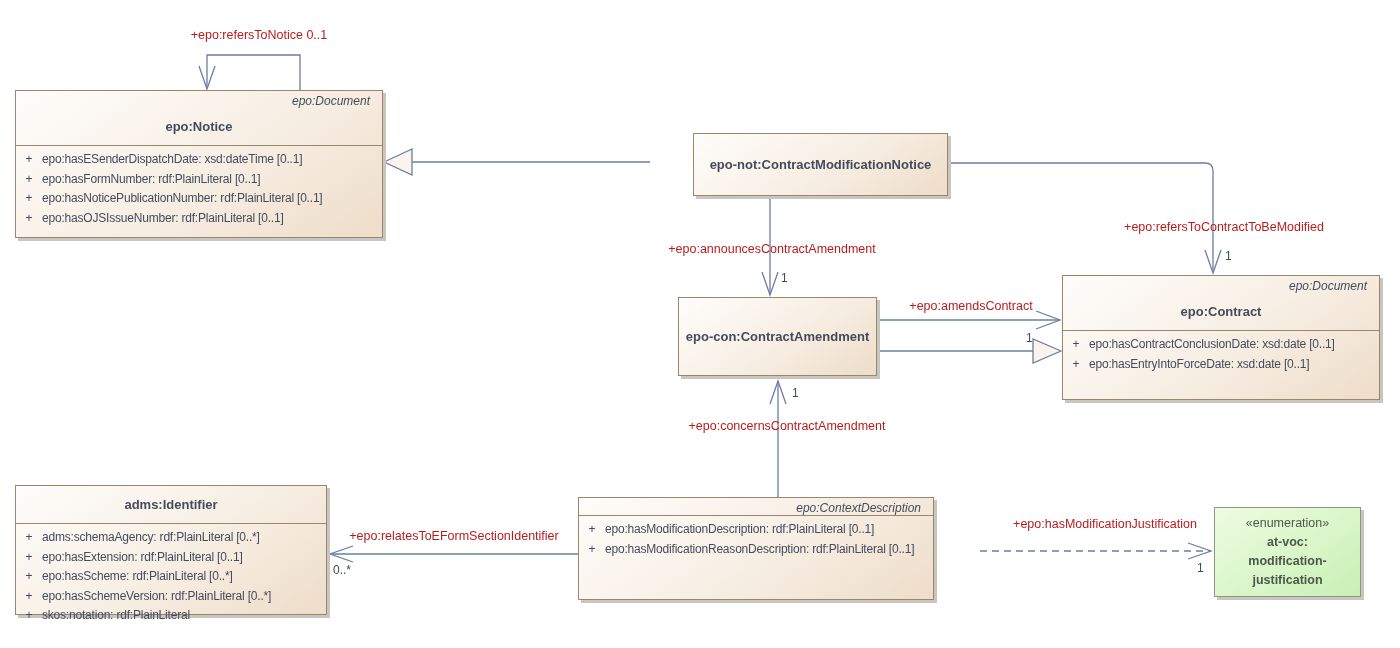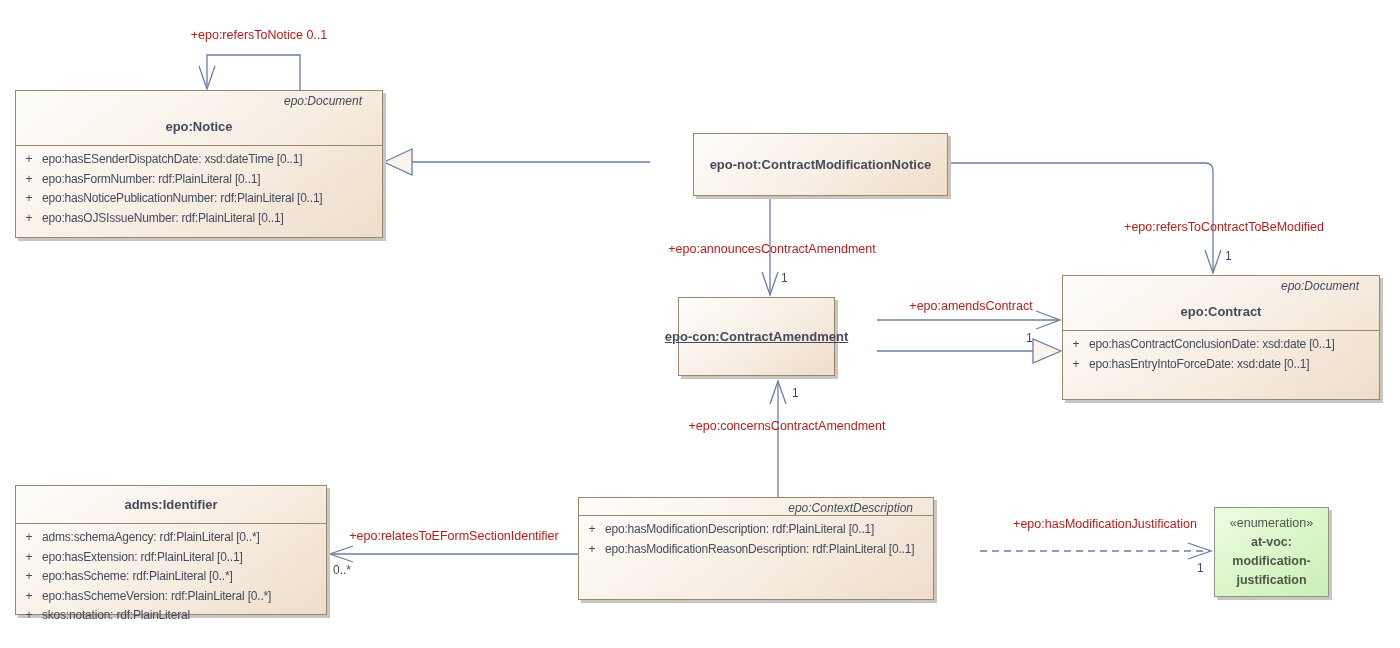--- a/index.html
+++ b/index.html
@@ -8,21 +8,21 @@
     font-family:"Liberation Sans",sans-serif;overflow:hidden;color:#454b5c;
   }
   svg.connectors{position:absolute;left:0;top:0;width:1400px;height:648px;pointer-events:none;}
 
   .cls{
     position:absolute;box-sizing:border-box;
     border:1px solid #97876f;
     background:linear-gradient(145deg,#fefdfb 0%,#f7eee3 55%,#eeddc9 100%);
     box-shadow:3px 3px 0 #cbc5c0;
   }
-  .stereo{font-size:12px;font-style:italic;text-align:right;padding:3px 20px 0 0;height:17px;box-sizing:border-box;white-space:nowrap;}
+  .stereo{font-size:12px;font-style:italic;text-align:right;padding:3px 12px 0 0;height:17px;box-sizing:border-box;white-space:nowrap;}
   .titlebar{display:flex;align-items:center;justify-content:center;}
   .title{font-size:13px;font-weight:bold;text-align:center;white-space:nowrap;}
   .attrs{border-top:1px solid #97876f;padding-top:4px;font-size:12px;}
   .arow{display:flex;line-height:19.5px;}
   .vis{width:26px;text-align:center;flex:none;}
   .atext{white-space:nowrap;letter-spacing:-0.2px;}
 
   .center-title{display:flex;align-items:center;justify-content:center;}
 
   .enum{
@@ -95,21 +95,21 @@
         <span class="vis">+</span>
         <span class="atext">epo:hasOJSIssueNumber: rdf:PlainLiteral [0..1]</span>
       </div>
     </div>
   </div>
 
   <div class="cls center-title" style="left:650px;top:133px;width:255px;height:63px;margin-left:43px;">
     <div class="title">epo-not:ContractModificationNotice</div>
   </div>
 
-  <div class="cls center-title" style="left:678px;top:297px;width:157px;height:79px;text-decoration:underline;">
+  <div class="cls center-title" style="left:678px;top:297px;width:199px;height:79px;">
     <div class="title">epo-con:ContractAmendment</div>
   </div>
 
   <div class="cls" style="left:1062px;top:275px;width:318px;height:125px;">
     <div class="stereo">epo:Document</div>
     <div class="titlebar" style="height:37px;">
       <div class="title">epo:Contract</div>
     </div>
     <div class="attrs" style="height:69px;">
       <div class="arow">
@@ -158,21 +158,21 @@
         <span class="vis">+</span>
         <span class="atext">epo:hasModificationDescription: rdf:PlainLiteral [0..1]</span>
       </div>
       <div class="arow">
         <span class="vis">+</span>
         <span class="atext">epo:hasModificationReasonDescription: rdf:PlainLiteral [0..1]</span>
       </div>
     </div>
   </div>
 
-  <div class="enum" style="left:1214px;top:507px;width:115px;height:90px;">
+  <div class="enum" style="left:1214px;top:507px;width:147px;height:90px;">
     <div>«enumeration»</div>
     <div class="ename">at-voc:</div>
     <div class="ename">modification-</div>
     <div class="ename">justification</div>
   </div>
 
   <div class="rlabel" style="left:259px;top:28px;">+epo:refersToNotice 0..1</div>
   <div class="rlabel" style="left:772px;top:242px;">+epo:announcesContractAmendment</div>
   <div class="rlabel" style="left:1224px;top:220px;">+epo:refersToContractToBeModified</div>
   <div class="rlabel" style="left:971px;top:299px;">+epo:amendsContract</div>

